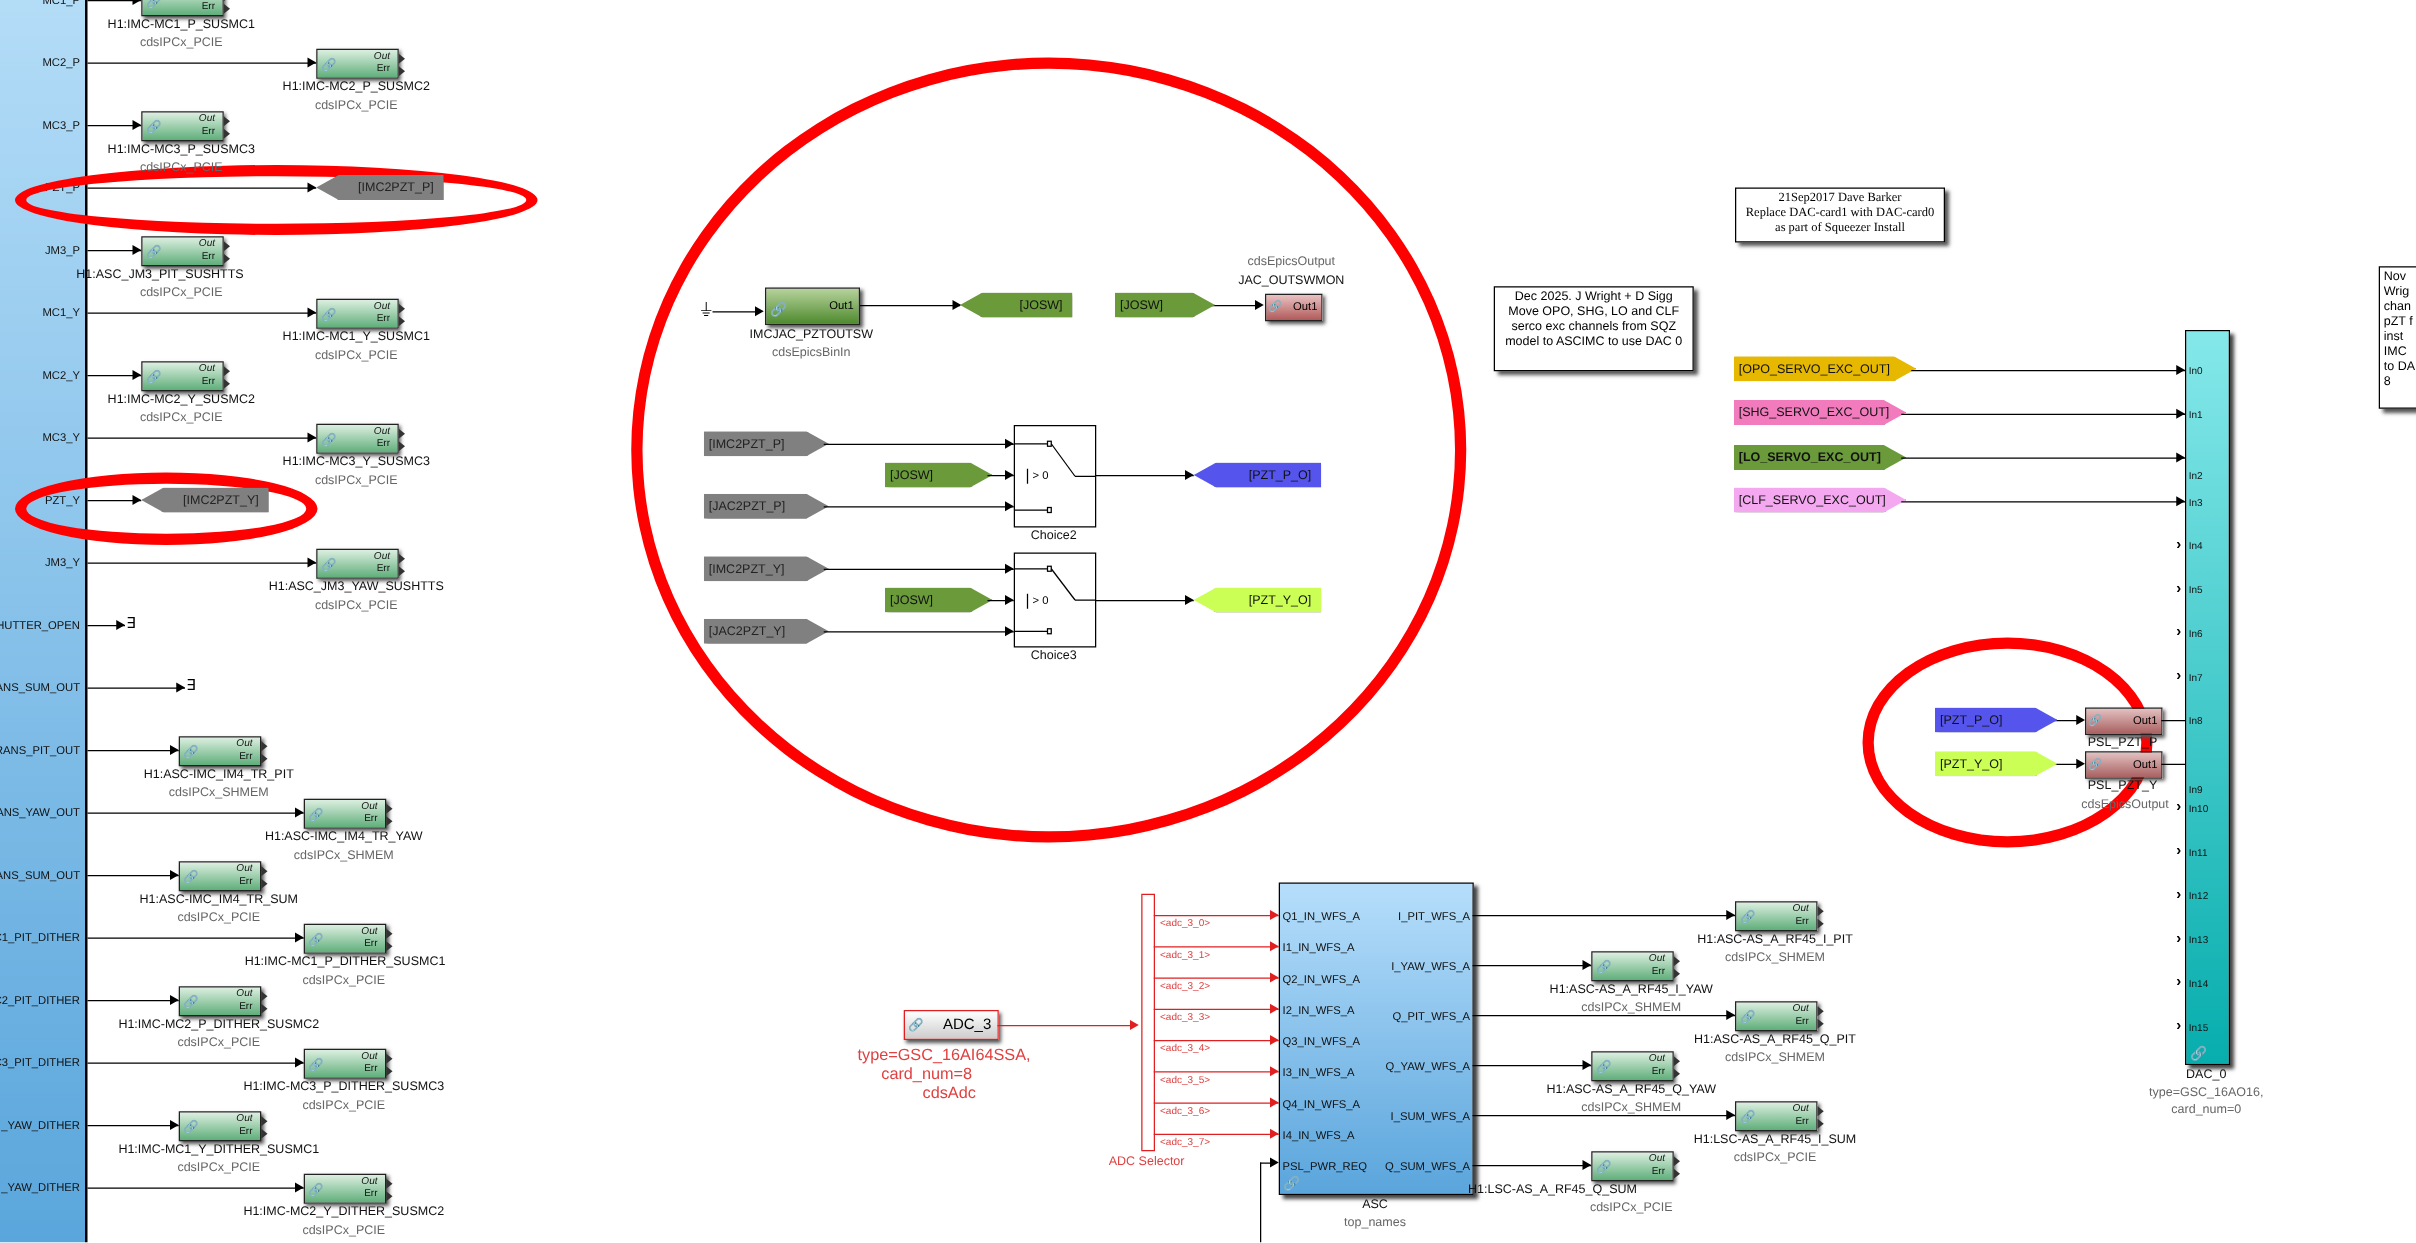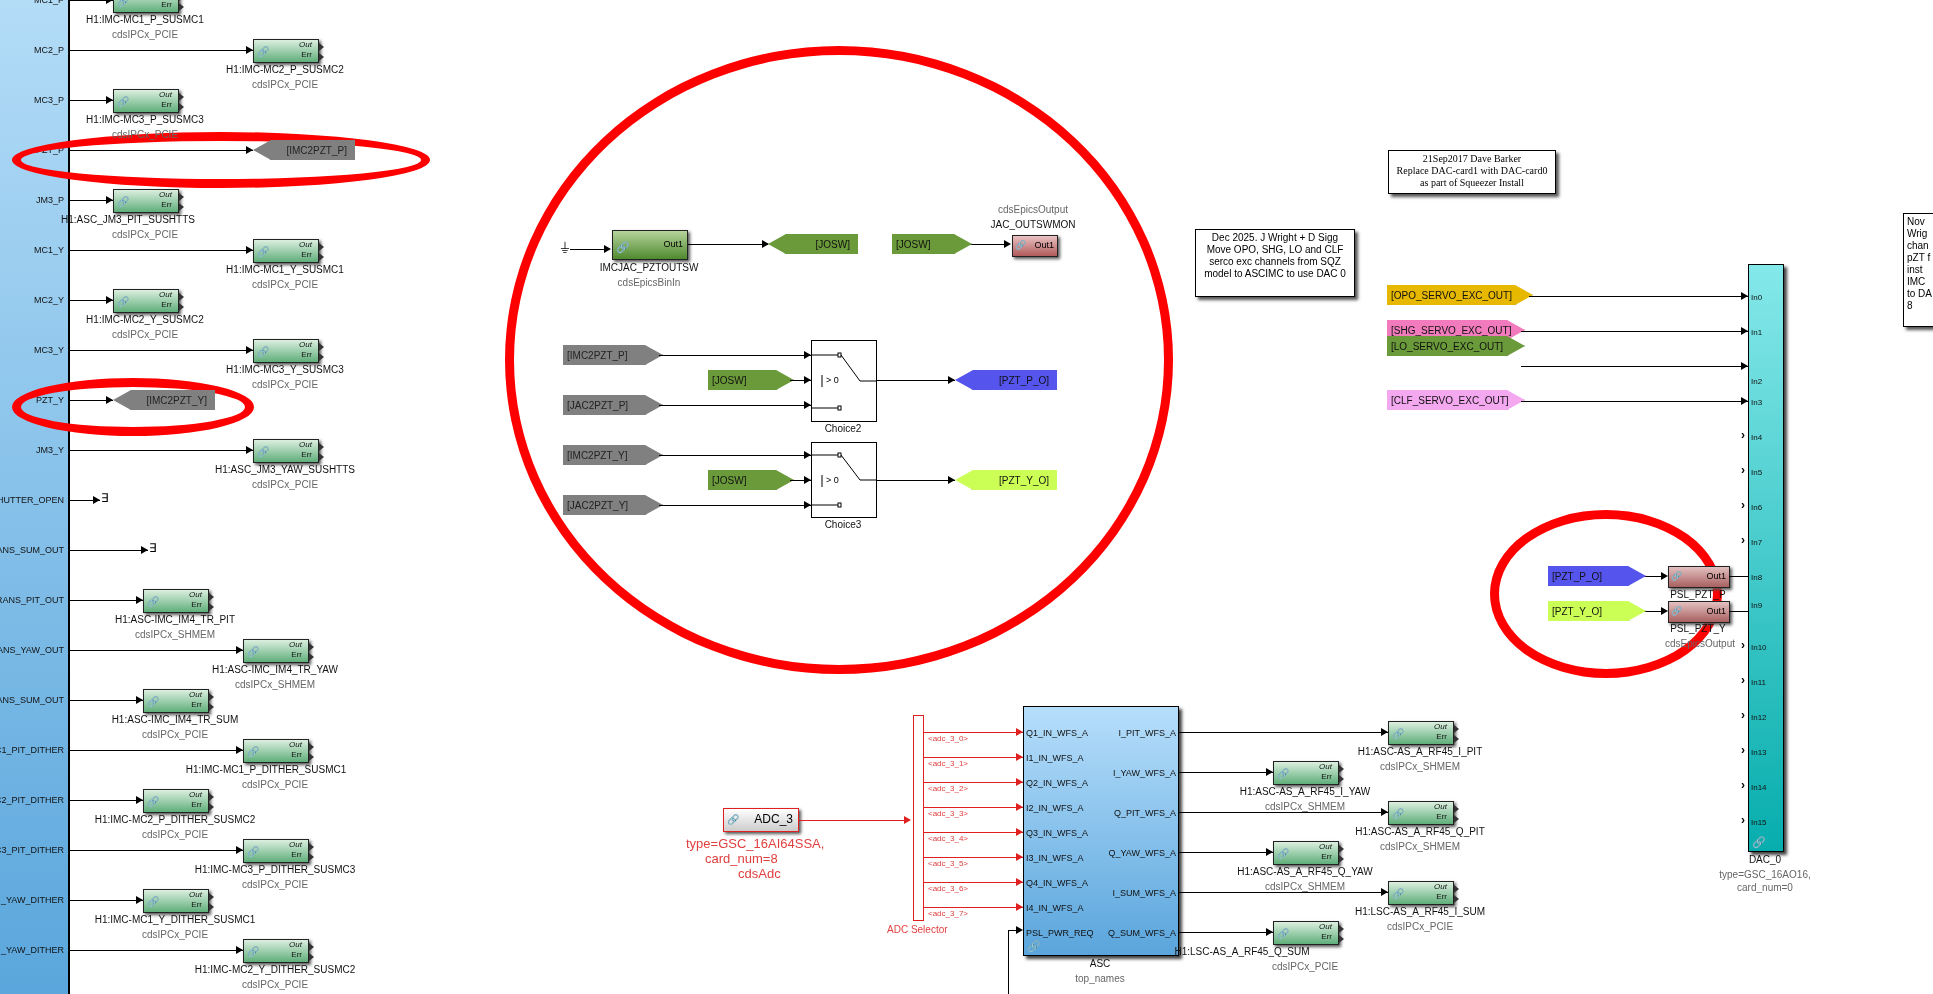--- a/index.html
+++ b/index.html
@@ -138,21 +138,21 @@
     <span style="position:absolute;left:3px;bottom:2px;font-size:11px;">🔗</span>
   <span class="dacport" style="top:32px">In0</span>
       <span class="dacport" style="top:67px">In1</span>
       <span class="dacport" style="top:116px">In2</span>
       <span class="dacport" style="top:137px">In3</span>
       <span class="dacport" style="top:172px">In4</span>
       <span class="dacport" style="top:207px">In5</span>
       <span class="dacport" style="top:242px">In6</span>
       <span class="dacport" style="top:277px">In7</span>
       <span class="dacport" style="top:312px">In8</span>
-      <span class="dacport" style="top:340px">In9</span>
+      <span class="dacport" style="top:367px">In9</span>
       <span class="dacport" style="top:382px">In10</span>
       <span class="dacport" style="top:417px">In11</span>
       <span class="dacport" style="top:452px">In12</span>
       <span class="dacport" style="top:487px">In13</span>
       <span class="dacport" style="top:522px">In14</span>
       <span class="dacport" style="top:557px">In15</span>
     </div>
   <div class="blabel" style="left:1765px;top:854px;">DAC_0</div>
   <div class="bsub" style="left:1765px;top:869px;">type=GSC_16AO16,</div>
   <div class="bsub" style="left:1765px;top:882px;">card_num=0</div>
@@ -335,21 +335,21 @@
     <div class="bsub" style="left:175px;top:729px">cdsIPCx_PCIE</div>
     <div class="wire" style="left:70px;top:750px;width:173px"></div>
     <div class="arrow" style="left:236px;top:750px"></div>
     <div class="ipc" style="left:243px;top:739px">
       <span class="lk">🔗</span>
       <span class="o">Out</span>
       <span class="e">Err</span>
       <span class="chev" style="top:3px"></span>
       <span class="chev" style="top:13px"></span>
     </div>
-    <div class="blabel" style="left:266px;top:764px">H1:IMC-MC1_P_DITHER_SUSMC1</div>
+    <div class="blabel" style="left:276px;top:764px">H1:IMC-MC1_P_DITHER_SUSMC1</div>
     <div class="bsub" style="left:275px;top:779px">cdsIPCx_PCIE</div>
     <div class="wire" style="left:70px;top:800px;width:73px"></div>
     <div class="arrow" style="left:136px;top:800px"></div>
     <div class="ipc" style="left:143px;top:789px">
       <span class="lk">🔗</span>
       <span class="o">Out</span>
       <span class="e">Err</span>
       <span class="chev" style="top:3px"></span>
       <span class="chev" style="top:13px"></span>
     </div>
@@ -421,21 +421,21 @@
     <div class="wire" style="left:790px;top:480px;width:21px"></div>
     <div class="arrow" style="left:804px;top:480px"></div>
     <div class="goto" style="left:563px;top:495px;width:96px;background:#808080;color:#222;clip-path:polygon(0 0,calc(100% - 18px) 0,100% 50%,calc(100% - 18px) 100%,0 100%);padding-left:4px;">[JAC2PZT_Y]</div>
     <div class="wire" style="left:659px;top:505px;width:152px"></div>
     <div class="arrow" style="left:804px;top:505px"></div>
     <div class="wire" style="left:876px;top:480px;width:79px"></div>
     <div class="arrow" style="left:948px;top:480px"></div>
     <div class="goto" style="left:955px;top:470px;width:94px;background:#ccff55;color:#111;clip-path:polygon(18px 0,100% 0,100% 100%,18px 100%,0 50%);justify-content:flex-end;padding-right:8px;">[PZT_Y_O]</div>
     <div class="goto" style="left:1387px;top:285px;width:142px;background:#e6b800;color:#111;clip-path:polygon(0 0,calc(100% - 18px) 0,100% 50%,calc(100% - 18px) 100%,0 100%);padding-left:4px;">[OPO_SERVO_EXC_OUT]</div>
     <div class="goto" style="left:1387px;top:320px;width:134px;background:#f27bbd;color:#111;clip-path:polygon(0 0,calc(100% - 18px) 0,100% 50%,calc(100% - 18px) 100%,0 100%);padding-left:4px;">[SHG_SERVO_EXC_OUT]</div>
-    <div class="goto" style="left:1387px;top:336px;width:134px;background:#6a9a3a;color:#111;clip-path:polygon(0 0,calc(100% - 18px) 0,100% 50%,calc(100% - 18px) 100%,0 100%);padding-left:4px;">[LO_SERVO_EXC_OUT]</div>
+    <div class="goto" style="left:1387px;top:356px;width:134px;background:#6a9a3a;color:#111;clip-path:polygon(0 0,calc(100% - 18px) 0,100% 50%,calc(100% - 18px) 100%,0 100%);padding-left:4px;font-weight:bold;">[LO_SERVO_EXC_OUT]</div>
     <div class="goto" style="left:1387px;top:390px;width:134px;background:#f4a8f0;color:#111;clip-path:polygon(0 0,calc(100% - 18px) 0,100% 50%,calc(100% - 18px) 100%,0 100%);padding-left:4px;">[CLF_SERVO_EXC_OUT]</div>
     <div class="goto" style="left:1548px;top:566px;width:94px;background:#5555ee;color:#111;clip-path:polygon(0 0,calc(100% - 18px) 0,100% 50%,calc(100% - 18px) 100%,0 100%);padding-left:4px;">[PZT_P_O]</div>
     <div class="goto" style="left:1548px;top:601px;width:94px;background:#ccff55;color:#111;clip-path:polygon(0 0,calc(100% - 18px) 0,100% 50%,calc(100% - 18px) 100%,0 100%);padding-left:4px;">[PZT_Y_O]</div>
     <div class="wire" style="left:1529px;top:296px;width:219px"></div>
     <div class="arrow" style="left:1741px;top:296px"></div>
     <div class="wire" style="left:1521px;top:331px;width:227px"></div>
     <div class="arrow" style="left:1741px;top:331px"></div>
     <div class="wire" style="left:1521px;top:366px;width:227px"></div>
     <div class="arrow" style="left:1741px;top:366px"></div>
     <div class="wire" style="left:1521px;top:401px;width:227px"></div>

